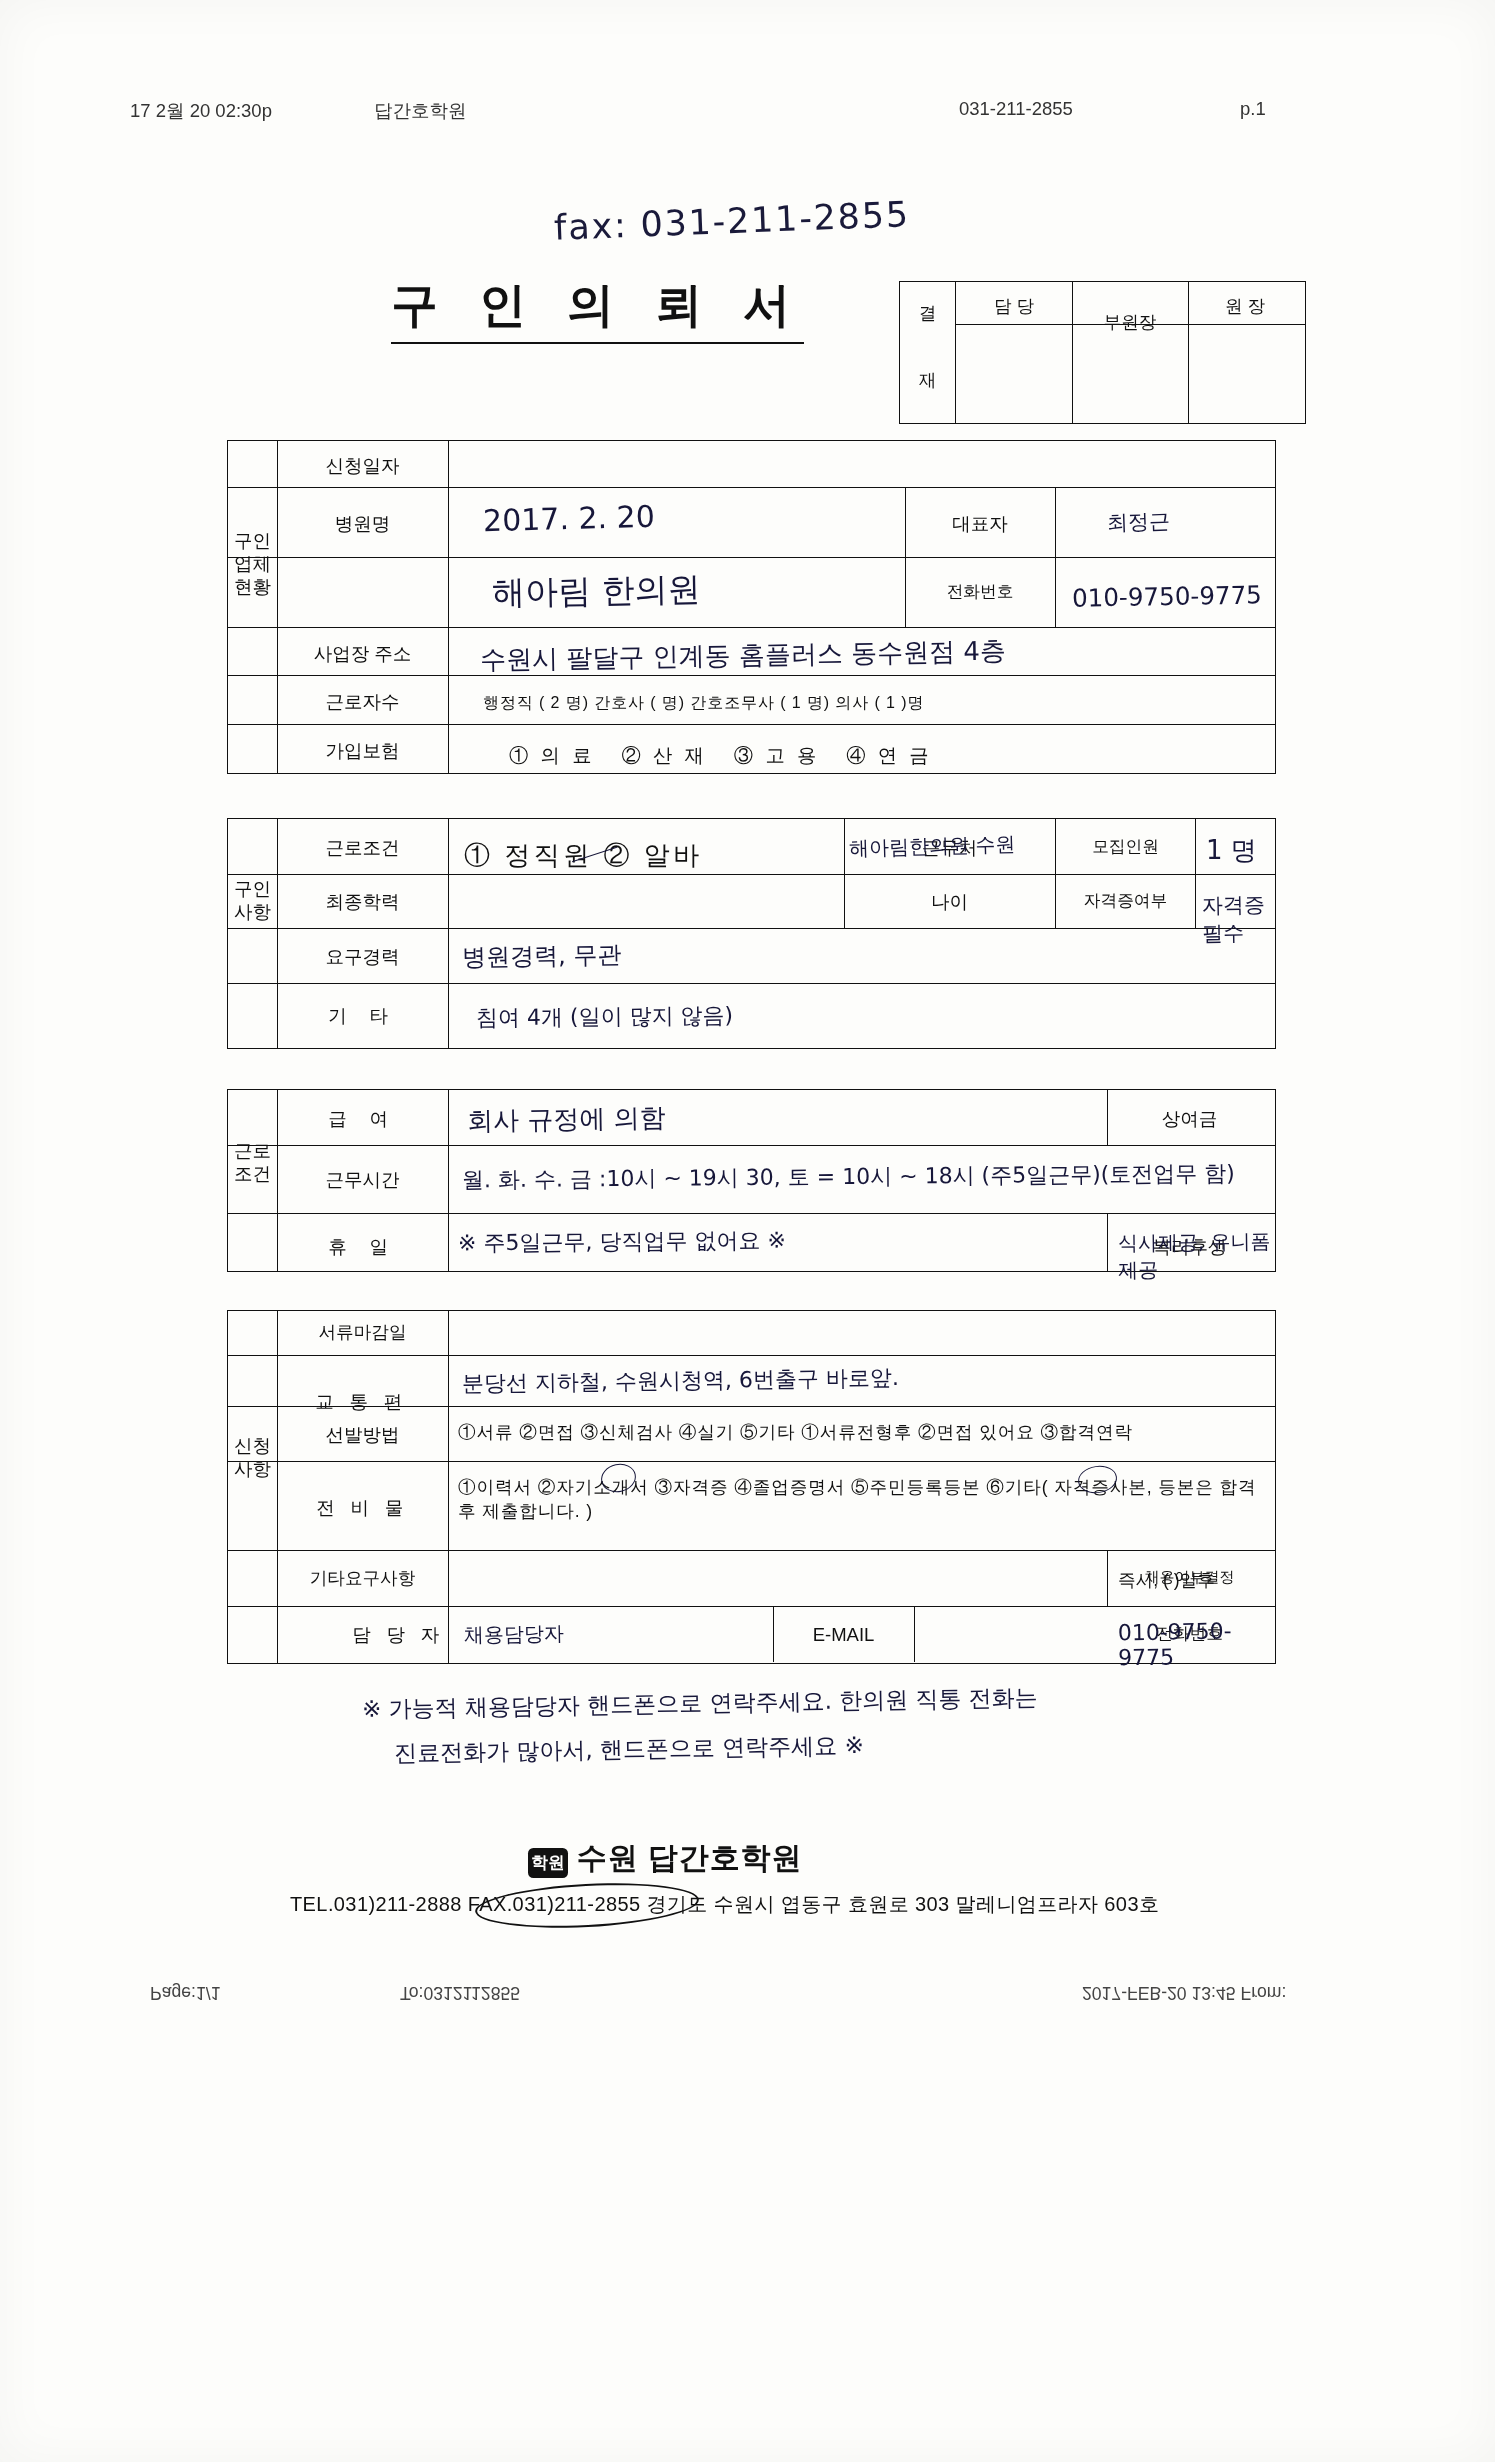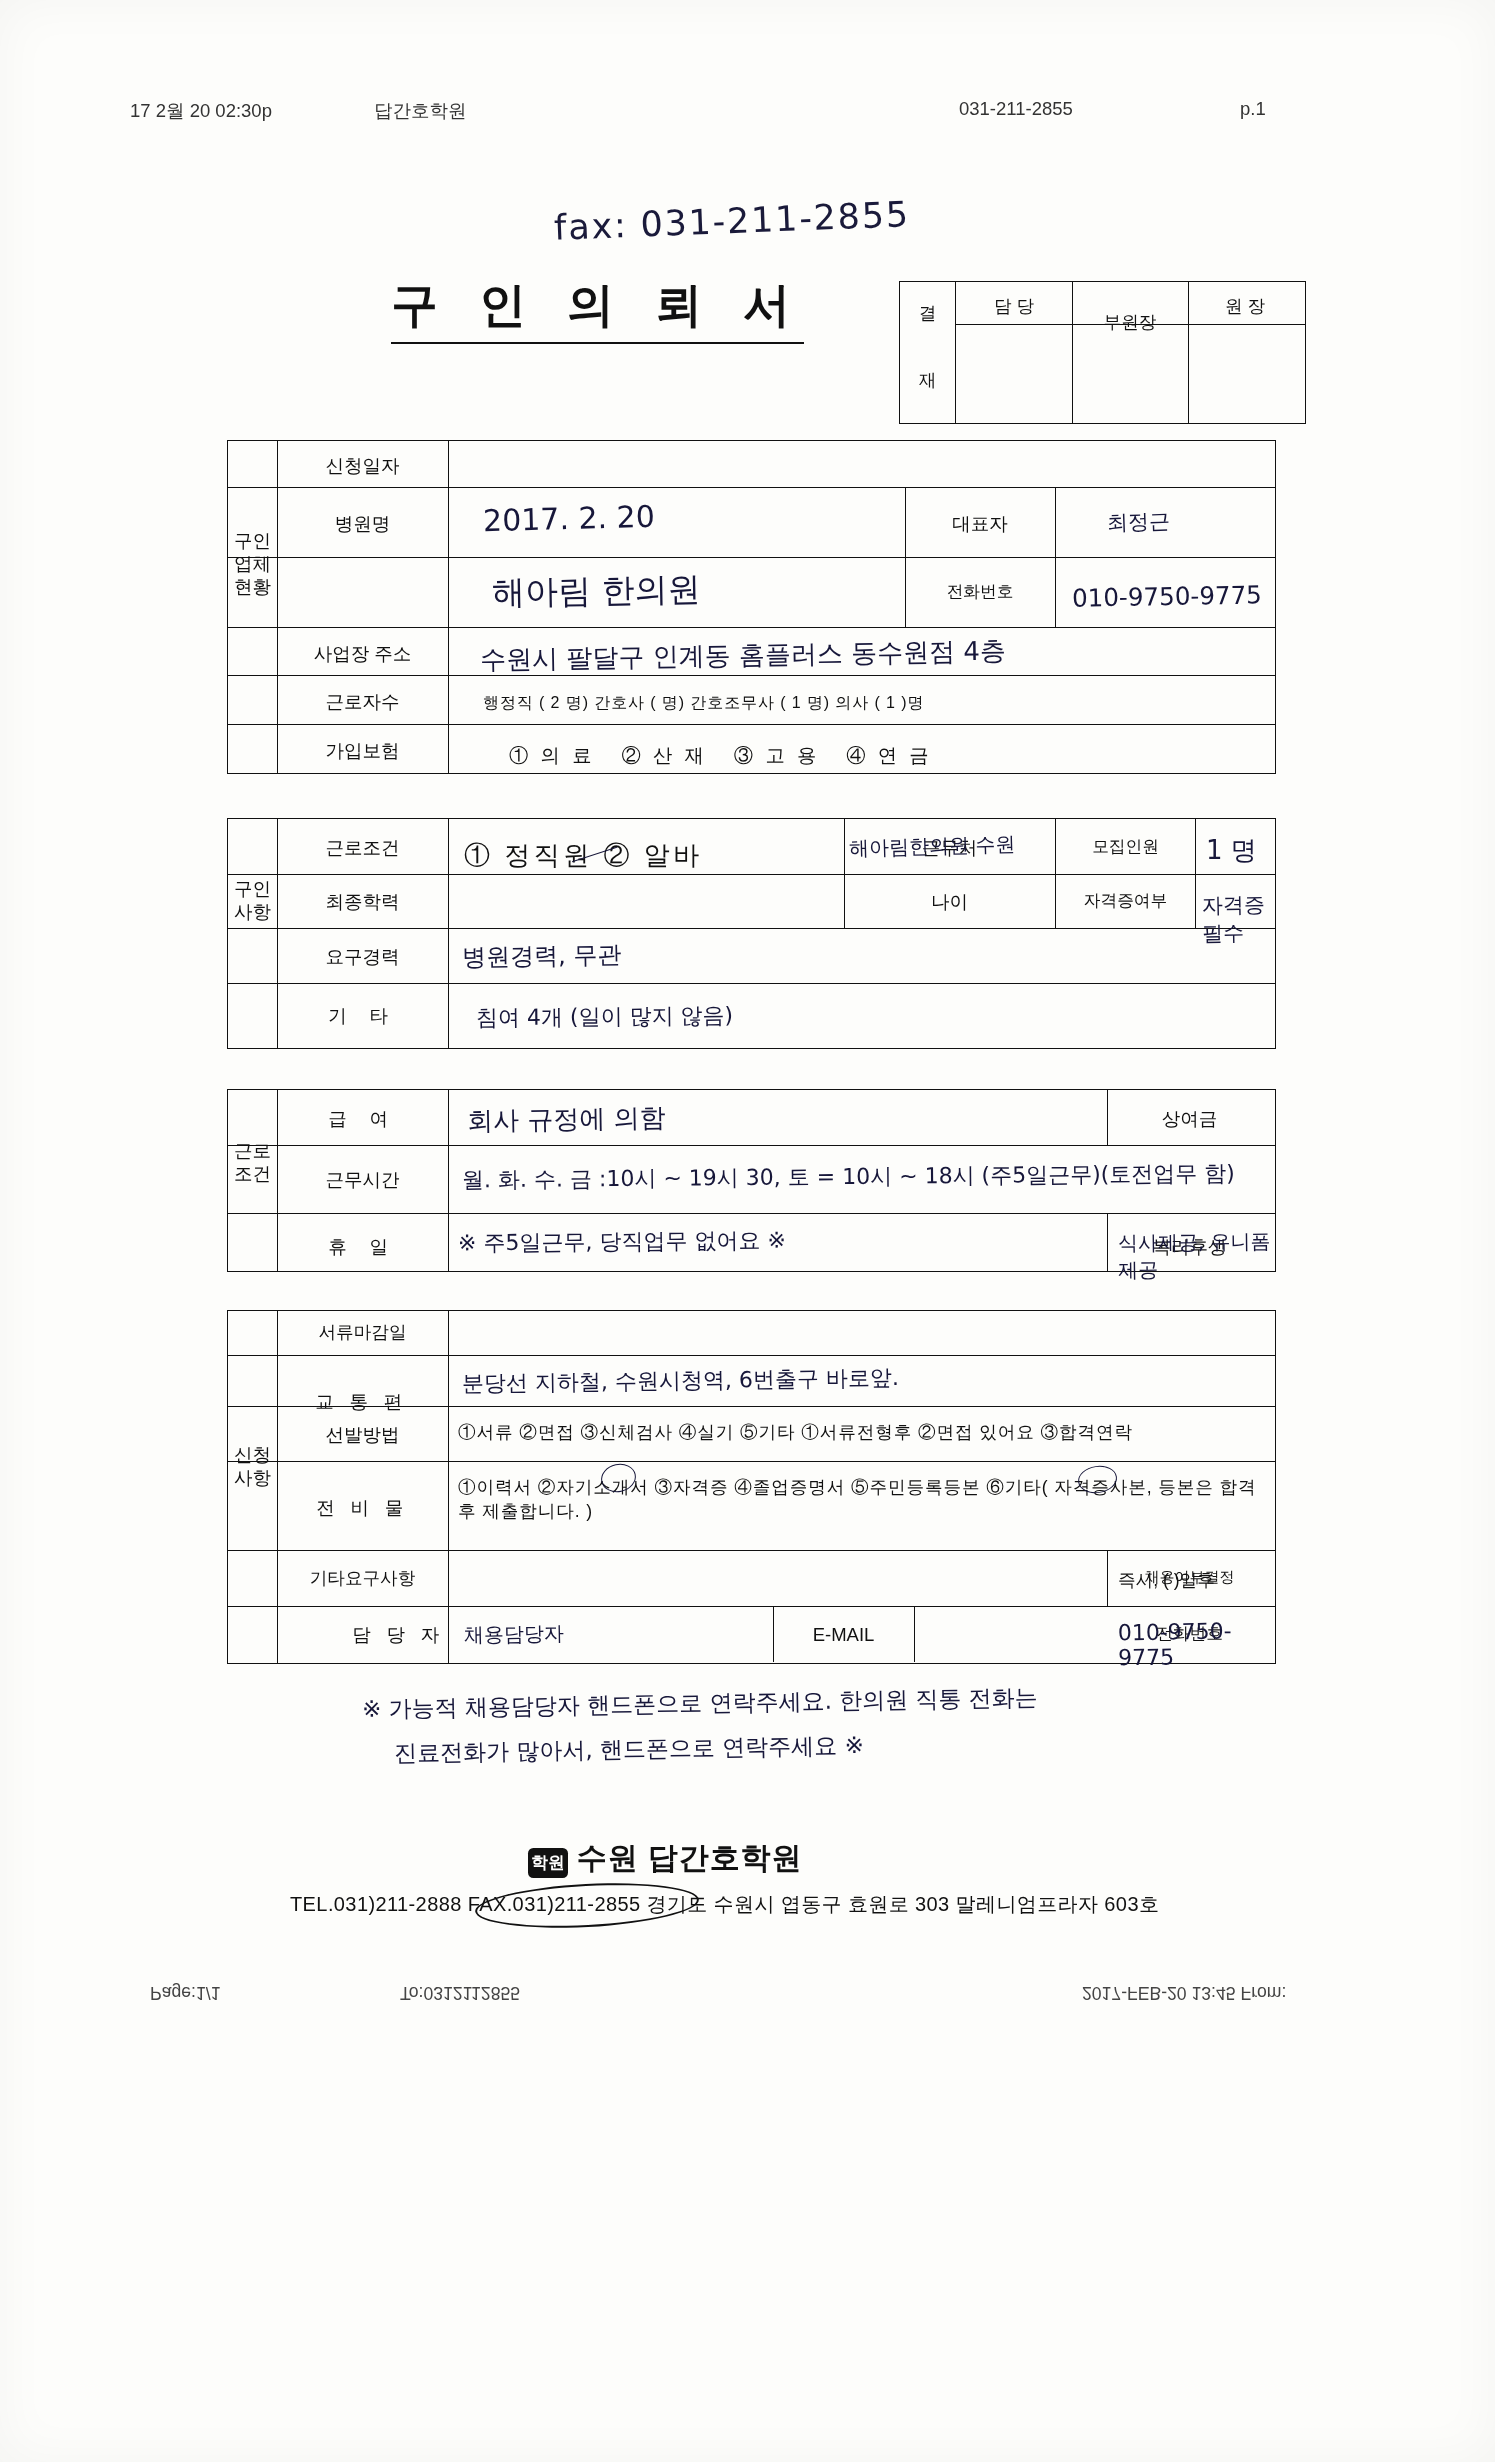--- a/index.html
+++ b/index.html
@@ -209,21 +209,21 @@
     <div class="v" style="left:545px;top:295px;height:56px;"></div>
     <div class="v" style="left:686px;top:295px;height:56px;"></div>
     <div class="v" style="left:879px;top:239px;height:56px;"></div>
 
     <div class="h" style="top:44px;"></div>
     <div class="h" style="top:95px;"></div>
     <div class="h" style="top:150px;"></div>
     <div class="h" style="top:239px;"></div>
     <div class="h" style="top:295px;"></div>
 
-    <div class="lblv" style="left:0;top:132px;width:49px;text-align:center;">신청사항</div>
+    <div class="lblv" style="left:0;top:123px;width:49px;text-align:center;">신청사항</div>
 
     <div class="lbl" style="left:49px;top:10.6px;width:171px;font-size:17.6px;">서류마감일</div>
     <div class="lbl" style="left:48px;top:60px;width:171px;letter-spacing:5.3px;margin-top:20px;">교 통 편</div>
     <div class="lbl" style="left:49px;top:113px;width:171px;">선발방법</div>
     <div class="lbl" style="left:49px;top:186px;width:171px;letter-spacing:5.3px;">전 비 물</div>
     <div class="lbl" style="left:49px;top:257px;width:171px;font-size:17.6px;">기타요구사항</div>
     <div class="lbl" style="left:49px;top:313px;width:171px;letter-spacing:5.3px;padding-left:36px;">담 당 자</div>
 
     <div class="lbl" style="left:879px;top:257px;width:165px;font-size:15px;">채용여부결정</div>
     <div class="lbl" style="left:545px;top:313px;width:141px;">E-MAIL</div>

